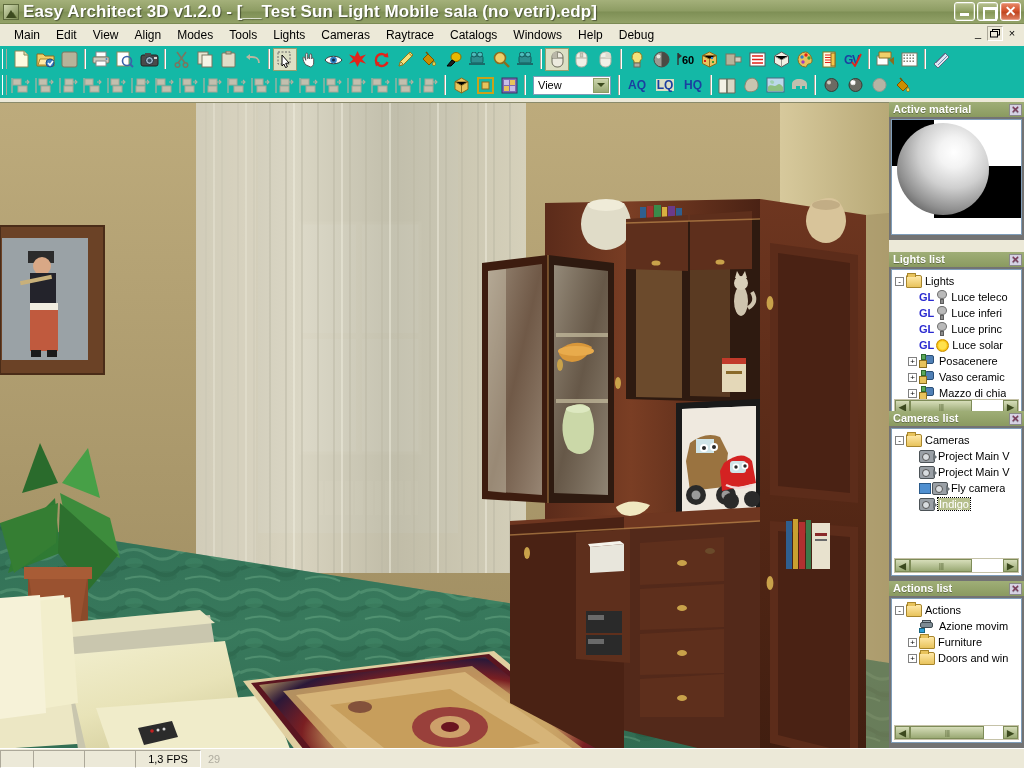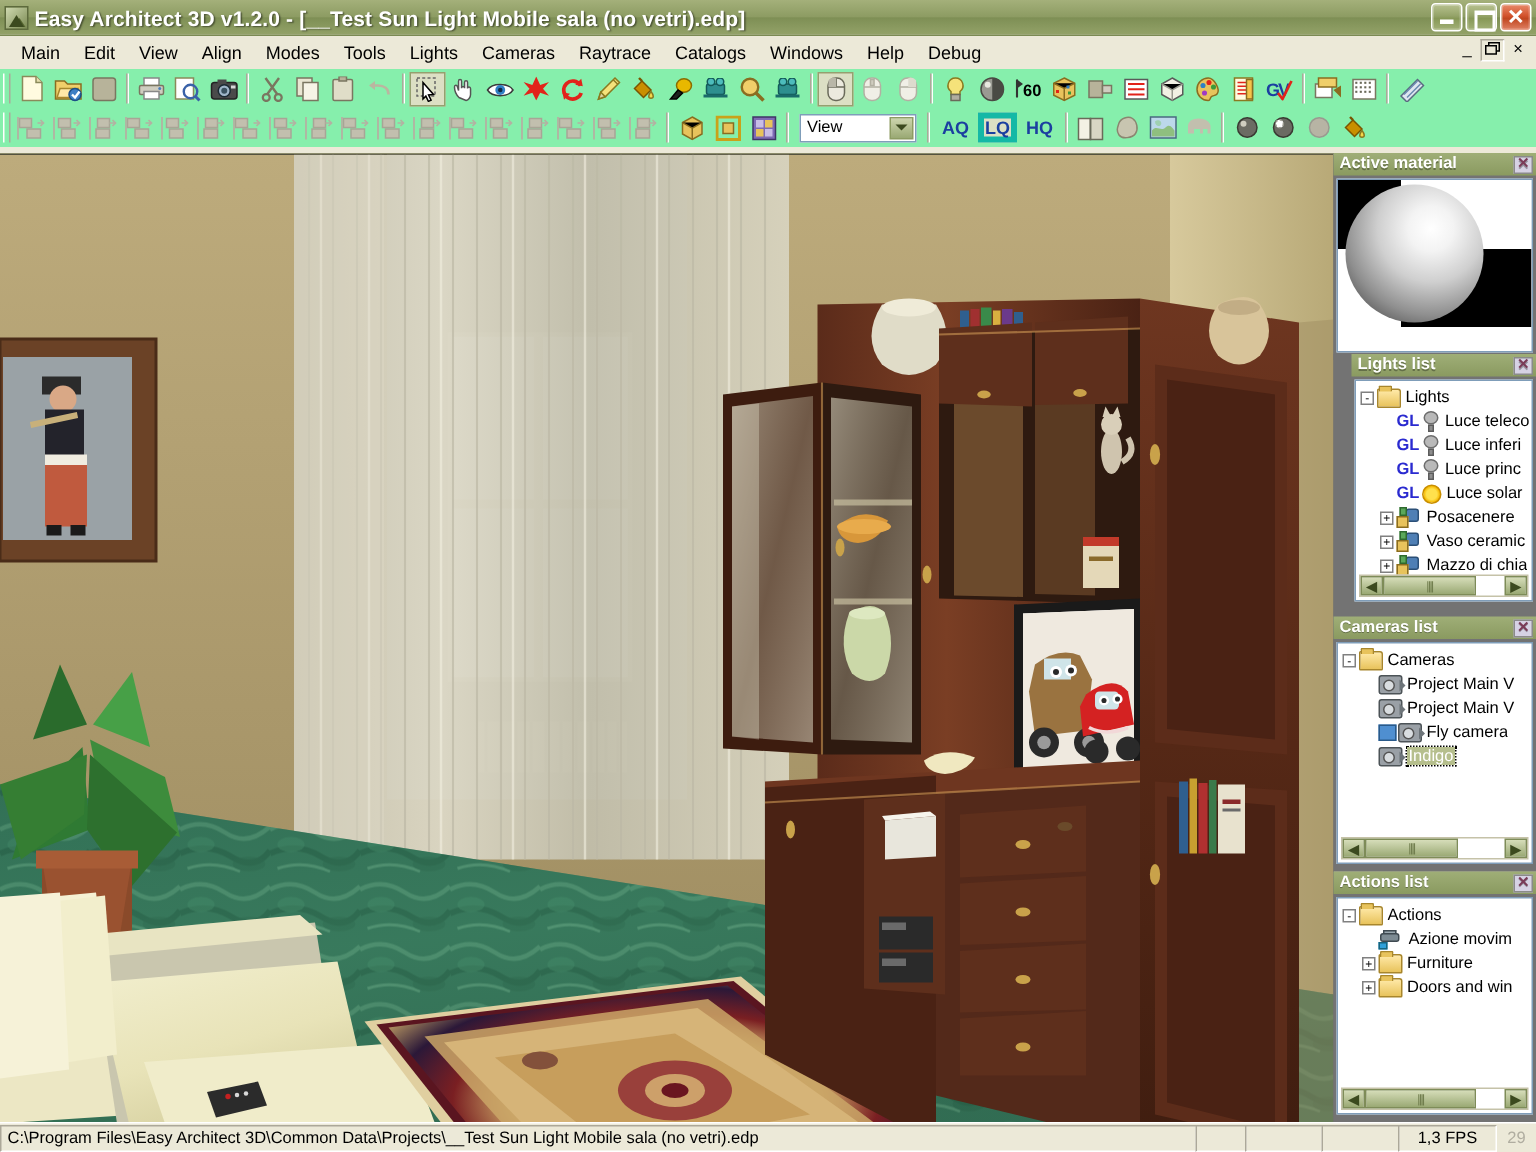--- a/index.html
+++ b/index.html
@@ -27,21 +27,21 @@
   }
   .title-ico:after {
     content:""; position:absolute; left:2px; bottom:1px; width:0;height:0;
     border-left:5px solid transparent;border-right:5px solid transparent;border-bottom:8px solid #3c4a1f;
   }
   .title-ico:before {
     content:""; position:absolute; right:1px; bottom:1px; width:0;height:0;
     border-left:4px solid transparent;border-right:4px solid transparent;border-bottom:6px solid #55652f;
   }
   .title-text {
-    color: #fff; font-size: 14px; font-weight: bold;
+    color: #fff; font-size: 17px; font-weight: bold;
     text-shadow: 1px 1px 1px rgba(0,0,0,.45);
     white-space: nowrap; letter-spacing: .1px; text-align: right;
   }
   .win-btns { position: absolute; right: 3px; top: 2px; display: flex; gap: 2px; }
   .win-btn {
     width: 21px; height: 19px; border: 1px solid #fff;
     border-radius: 3px; position: relative;
     background: linear-gradient(180deg,#b7c18f,#94a368 45%,#879857 55%,#a3b178);
     box-shadow: inset 0 0 0 1px rgba(255,255,255,.25);
   }
@@ -58,21 +58,21 @@
     background: #ece9d8; display: flex; align-items: center; padding-left: 6px;
   }
   .menu-item { padding: 2px 8px; font-size: 12px; color: #000; cursor: default; white-space: nowrap; }
   .mdi-btns { position: absolute; right: 4px; top: 2px; display: flex; gap: 1px; }
   .mdi-btn { width: 16px; height: 15px; position: relative; color: #000; font-size: 11px; text-align:center; line-height:14px; }
   .mdi-btn.bx { border: 1px solid #aca899; border-right-color:#fff; border-bottom-color:#fff; background:#ece9d8; }
 
   
   .toolbar {
     position: absolute; left: 0; width: 1024px; height: 26px;
-    background: #86efac; display: flex; align-items: center; text-align: center;
+    background: #14b8a6; display: flex; align-items: center; text-align: center;
   }
   .tb1 { top: 46px; }
   .tb2 { top: 72px; }
   .tbsep { width: 2px; height: 20px; border-left:1px solid #aca899; border-right:1px solid #fff; margin: 0 3px; }
   .tbgrip { width: 5px; height: 20px; border-left:1px solid #fff; border-right:1px solid #aca899; margin: 0 2px; }
   .tbtn {
     width: 24px; height: 23px; margin: 0 0px; position: relative;
     display:flex; align-items:center; justify-content:center;
     font-size: 13px; line-height: 1;
   }
@@ -1069,21 +1069,21 @@
     </div>
     <div class="dock-body" style="height:116px;">
       <div class="matprev">
         <div class="blk" style="left:0;top:0;width:42px;height:46px;"></div>
         <div class="blk" style="left:42px;top:46px;width:90px;height:52px;"></div>
         <div class="sphere"></div>
       </div>
     </div>
   </div>
 
-  <div class="dock" style="top:236px;height:202px;padding-left:12px;">
+  <div class="dock" style="top:252px;height:202px;">
     <div class="dock-title">
       <span>Lights list</span>
       <span class="dock-close">✕</span>
     </div>
     <div class="dock-body" style="height:148px;">
       <div class="tree">
         <div class="trow">
           <span class="tbox">-</span>
           <span class="folder"></span>
           <span class="tlabel">Lights</span>
@@ -1250,21 +1250,20 @@
       <div class="hscroll">
         <span class="sbtn">◀</span>
         <span class="sthumb" style="width:74px;">||||</span>
         <span class="strack"></span>
         <span class="sbtn">▶</span>
       </div>
     </div>
   </div>
 
   <div class="statusbar">
-    <div class="sbcell path">C:\Program Files\Easy Architect 3D\Common Data\Projects\__Test Sun Light Mobile sala (no vetri).edp</div>
     <div class="sbcell w1"></div>
     <div class="sbcell w2"></div>
     <div class="sbcell w3"></div>
     <div class="sbcell fps">1,3 FPS</div>
     <div class="sbcell grip">29</div>
   </div>
 
 </div>
 
 </body></html>

